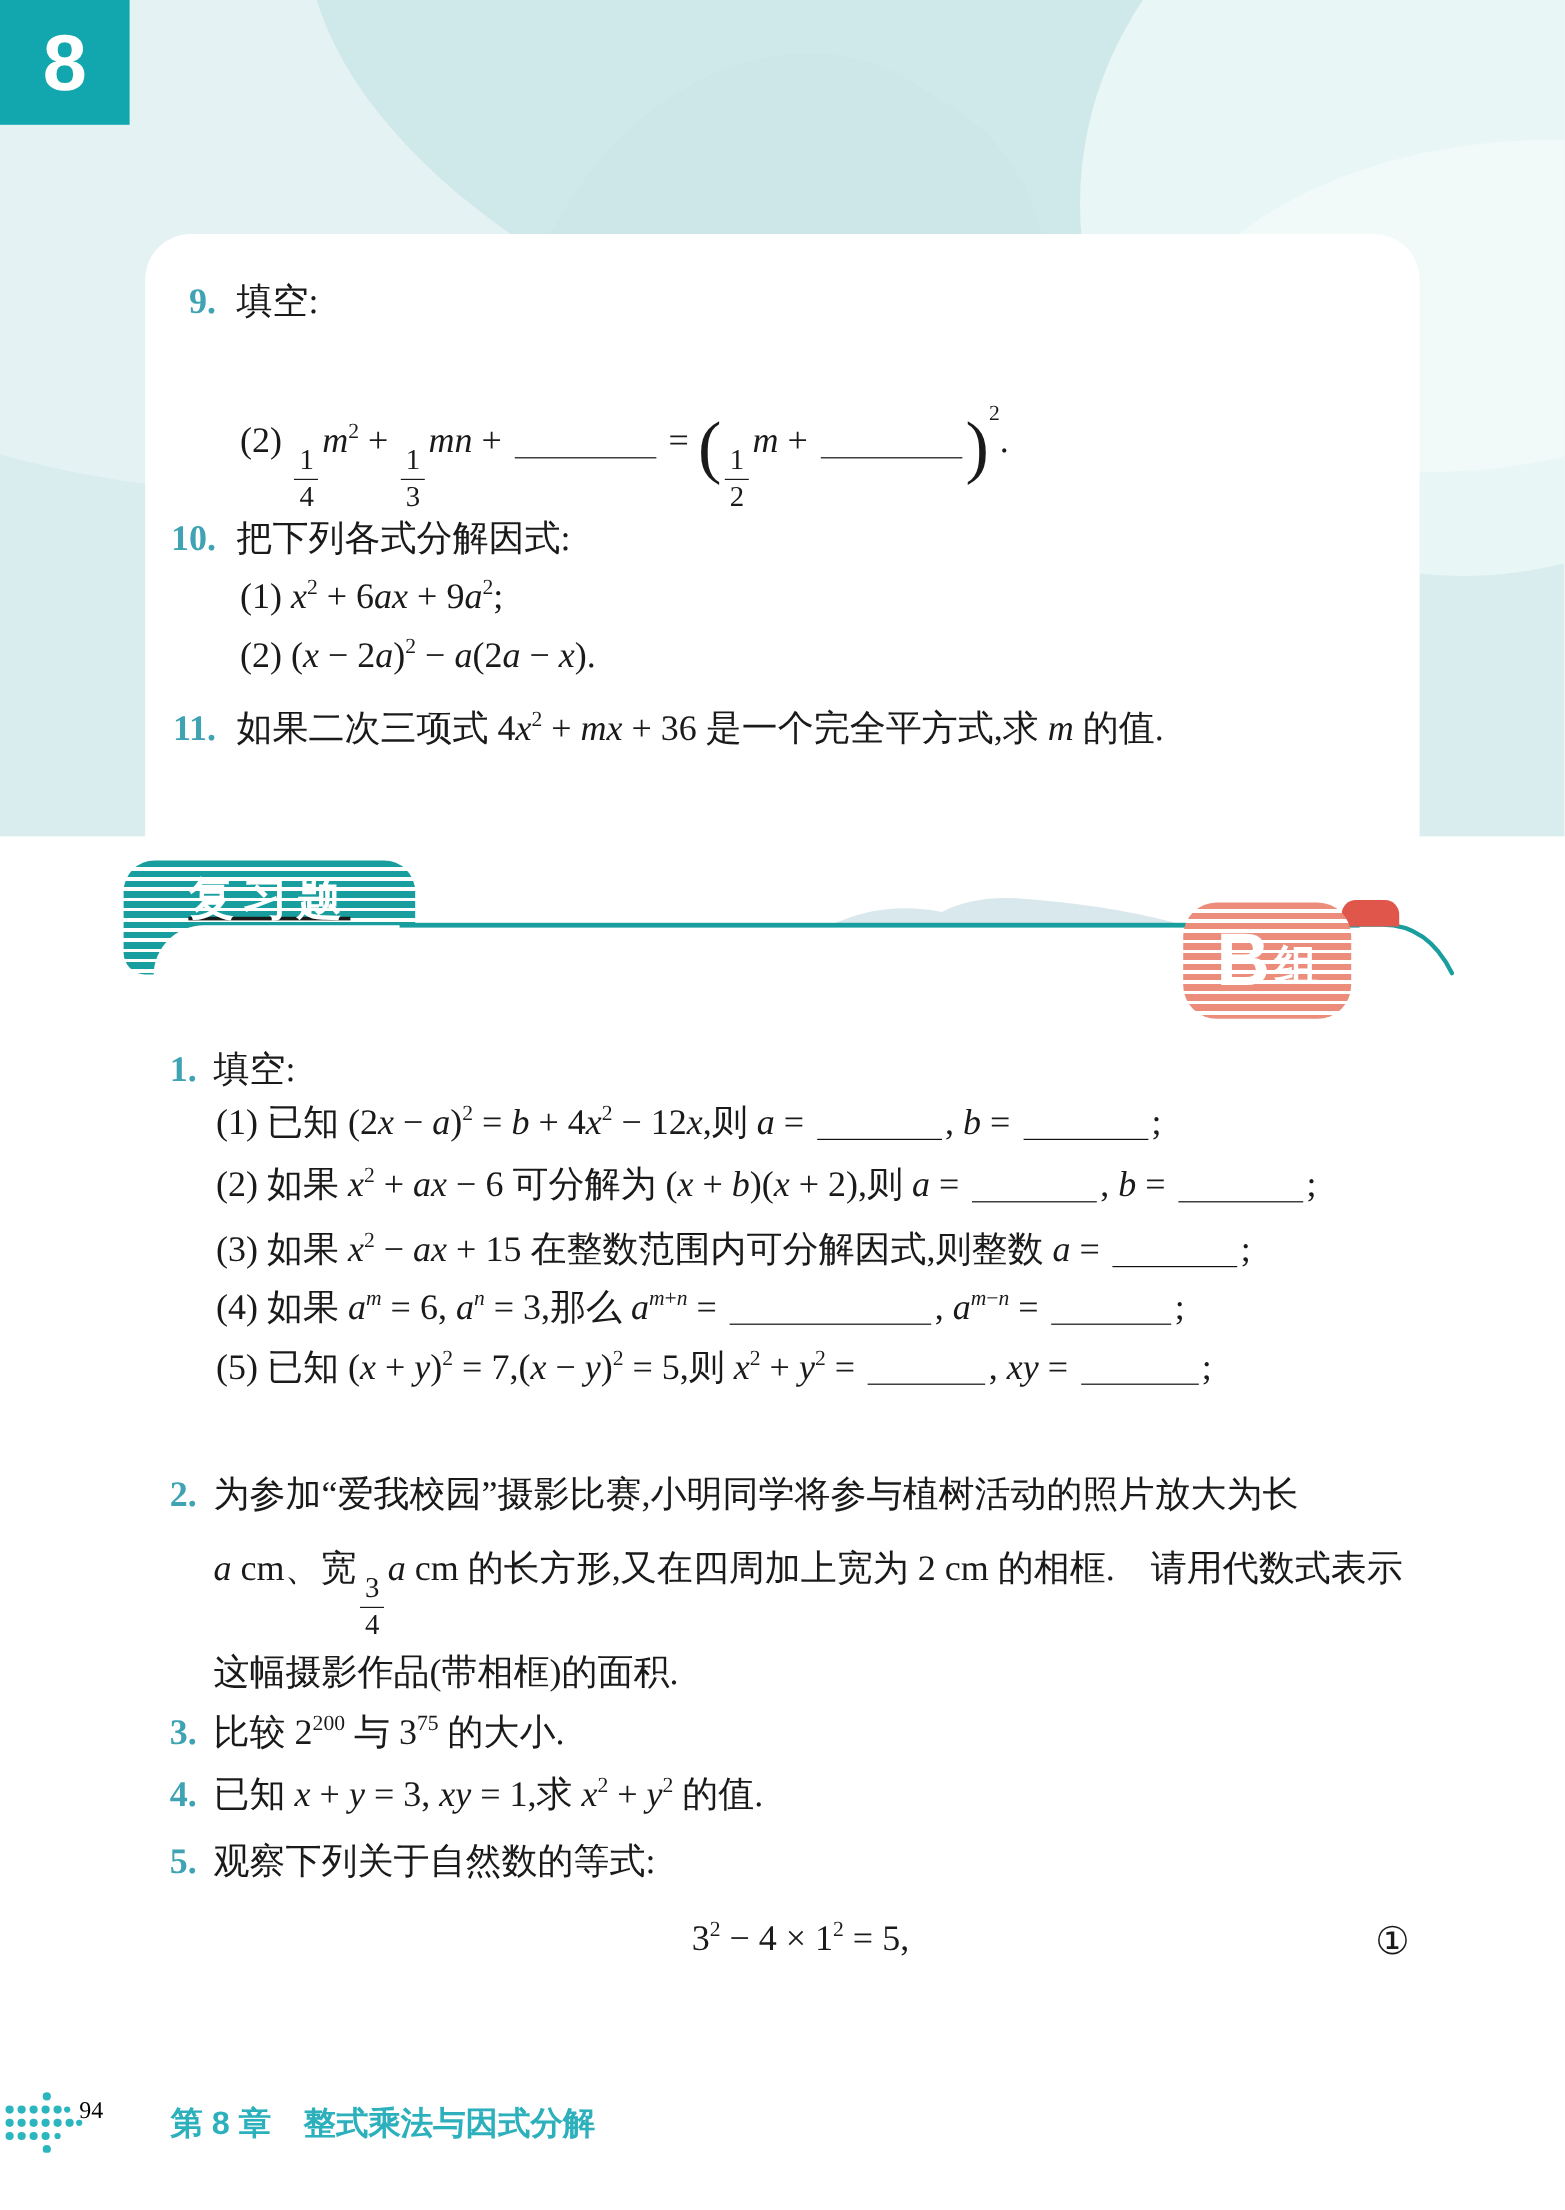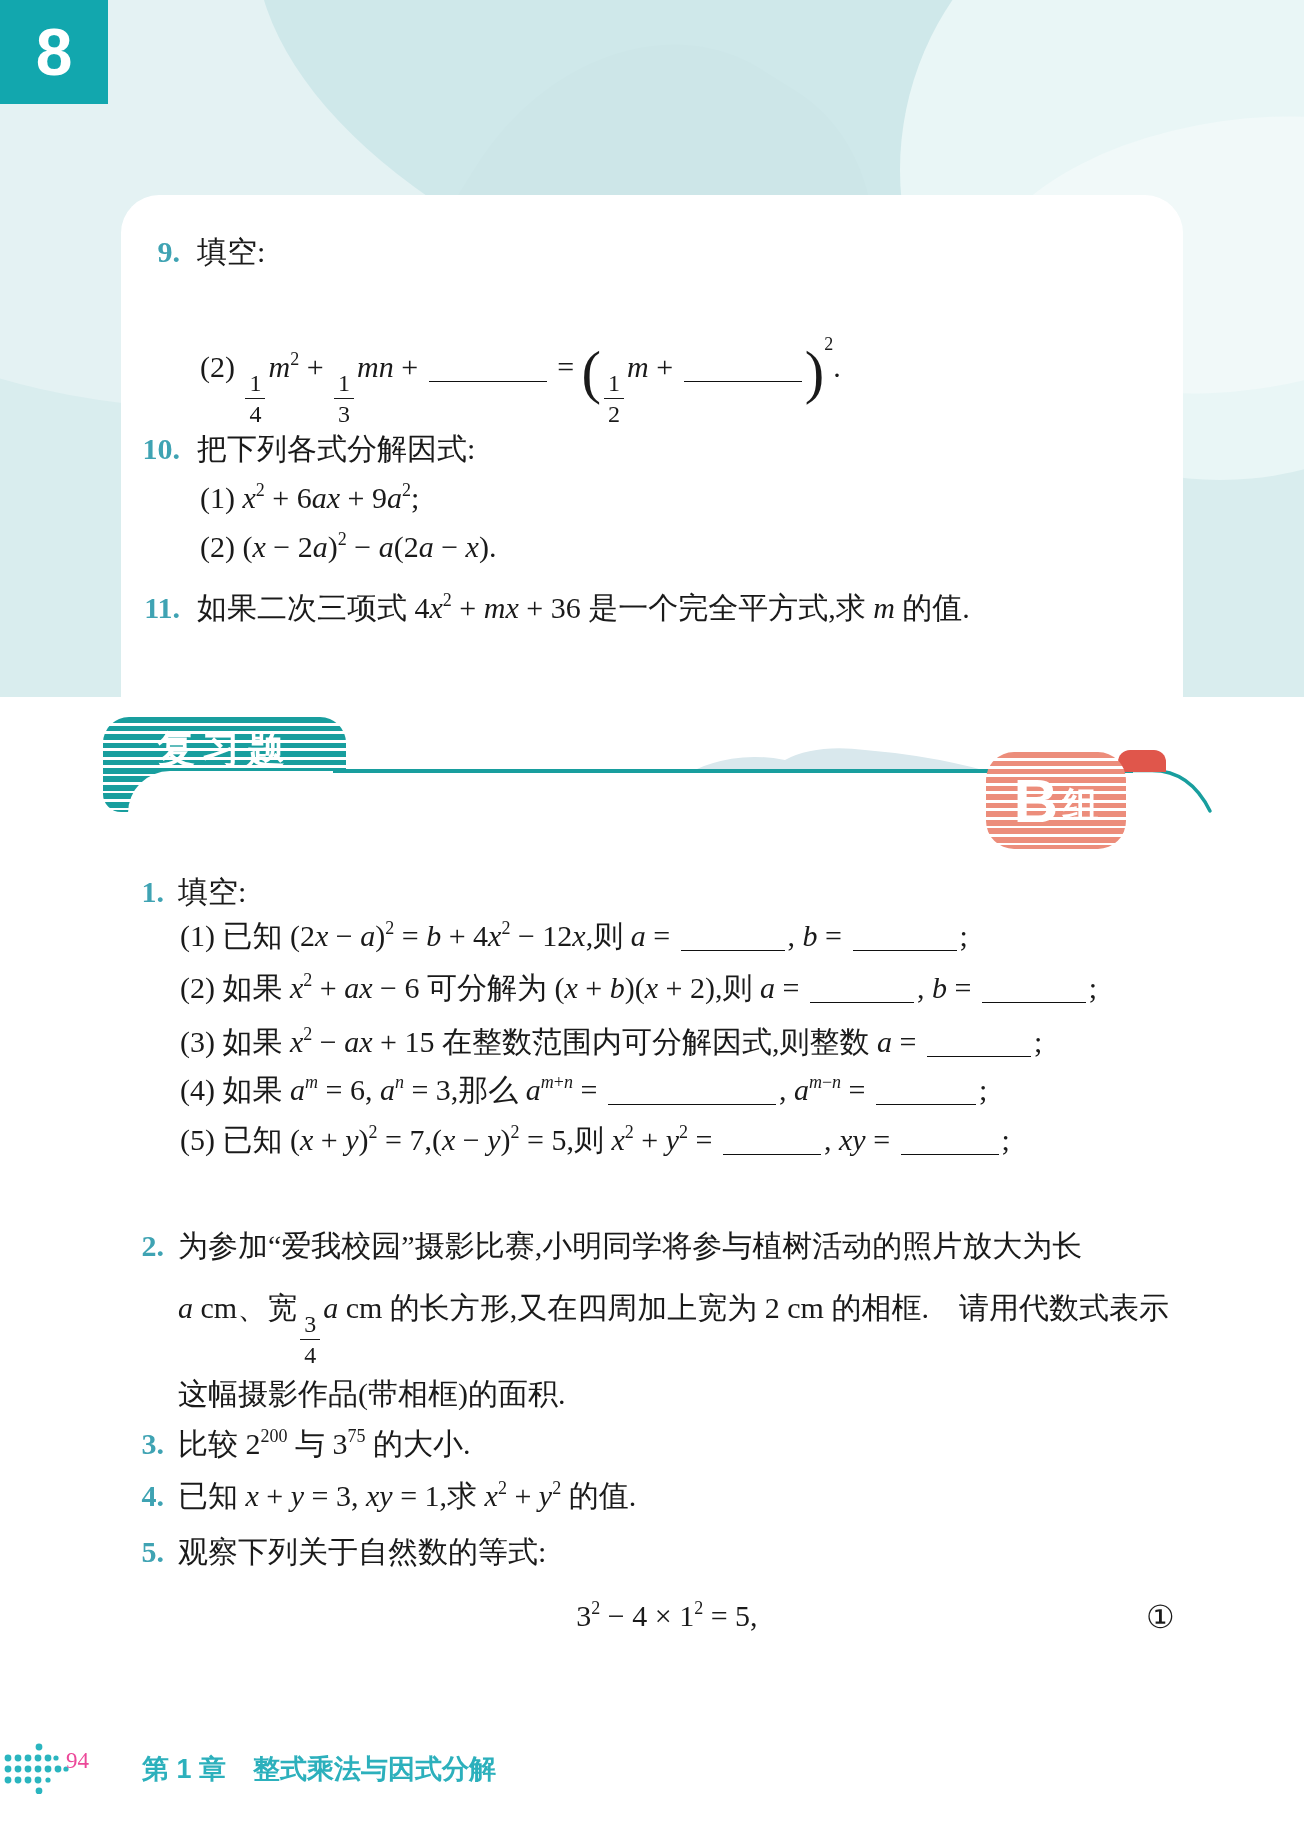--- a/index.html
+++ b/index.html
@@ -17,21 +17,21 @@
   #chapterBox{position:absolute;left:0;top:0;width:108px;height:104px;background:#12a7ae;
       display:flex;align-items:center;justify-content:center;
       font-family:"Liberation Sans","DejaVu Sans",sans-serif;font-weight:bold;font-size:66px;color:#ffffff;}
   
   #card1{position:absolute;left:121px;top:195px;width:1062px;height:1647px;background:#ffffff;
          border-radius:38px 38px 0 0;}
   
   .stripedTeal{background:repeating-linear-gradient(180deg,#189e9e 0 5.5px,#ffffff 5.5px 8.5px);}
   .stripedSalmon{background:repeating-linear-gradient(180deg,#ec8d7b 0 5.5px,#ffffff 5.5px 8.5px);}
   #bannerTab{position:absolute;left:103px;top:717px;width:243px;height:95px;z-index:2;
-      border-radius:26px 26px 0 18px;display:flex;align-items:flex-start;justify-content:center;}
+      border-radius:26px 26px 0 18px;display:flex;align-items:flex-start;justify-content:center;text-decoration:underline;}
   #bannerTitle{margin-top:7px;font-family:"Liberation Sans","DejaVu Sans",sans-serif;font-weight:bold;
       font-size:38px;letter-spacing:7px;color:#ffffff;}
   #cardCorner{position:absolute;left:128px;top:771px;width:270px;height:110px;background:#ffffff;
       border-top-left-radius:42px;z-index:3;}
   #bannerLine{position:absolute;left:333px;top:769px;width:800px;height:3.5px;background:#189e9e;z-index:4;}
   #bannerCurve{position:absolute;left:1120px;top:765px;z-index:2;}
   #hills{position:absolute;left:690px;top:742px;z-index:2;}
   #badgeBump{position:absolute;left:1118px;top:750px;width:48px;height:22px;background:#e0564b;
       border-radius:12px 12px 0 0;z-index:4;}
   #badgeB{position:absolute;left:986px;top:752px;width:140px;height:97px;border-radius:28px;z-index:5;
@@ -52,21 +52,21 @@
         line-height:1;margin:0 3px;}
   .frac .fn{font-size:0.80em;padding:0 4px 3px;border-bottom:1.7px solid #1a1a1a;}
   .frac .fd{font-size:0.80em;padding-top:3px;}
   .bl{display:inline-block;height:3px;border-bottom:1.7px solid #111;vertical-align:-5px;margin:0 3px;}
   .bp{font-size:1.95em;line-height:0;vertical-align:-0.26em;display:inline-block;}
   .eqCenter{left:197px;width:940px;text-align:center;}
   .eqNo{position:absolute;left:1146px;font-size:32px;}
   
   #footer{position:absolute;left:0;top:1740px;width:1304px;height:70px;z-index:6;}
   #footerDots{position:absolute;left:4px;top:2px;}
-  #pageNum{position:absolute;left:66px;top:8px;font-size:23px;color:#ec4899;}
+  #pageNum{position:absolute;left:66px;top:8px;font-size:20px;color:#000000;}
   #footerChapter{position:absolute;left:142px;top:11px;font-family:"Liberation Sans","DejaVu Sans",sans-serif;
       font-weight:bold;font-size:27px;color:#2cb0bc;}
   i{font-style:italic;}
 </style>
 </head>
 <body>
 
 <div id="page">
 
   <div id="bg">
@@ -165,16 +165,16 @@
         <circle cx="54" cy="27" r="3.4" fill="#2ab5bf"></circle>
         <circle cx="62" cy="27" r="2.6" fill="#2ab5bf"></circle>
       <circle cx="4" cy="38" r="3.4" fill="#2ab5bf"></circle>
         <circle cx="14" cy="38" r="3.4" fill="#2ab5bf"></circle>
         <circle cx="24" cy="38" r="3.4" fill="#2ab5bf"></circle>
         <circle cx="34" cy="38" r="3.4" fill="#2ab5bf"></circle>
         <circle cx="44" cy="38" r="2.6" fill="#2ab5bf"></circle>
       <circle cx="35" cy="49" r="3.4" fill="#2ab5bf"></circle>
     </svg>
     <span id="pageNum">94</span>
-    <span id="footerChapter">第 1 章　整式乘法与因式分解</span>
+    <span id="footerChapter">第 8 章　整式乘法与因式分解</span>
   </div>
 
 </div>
 
 </body></html>

